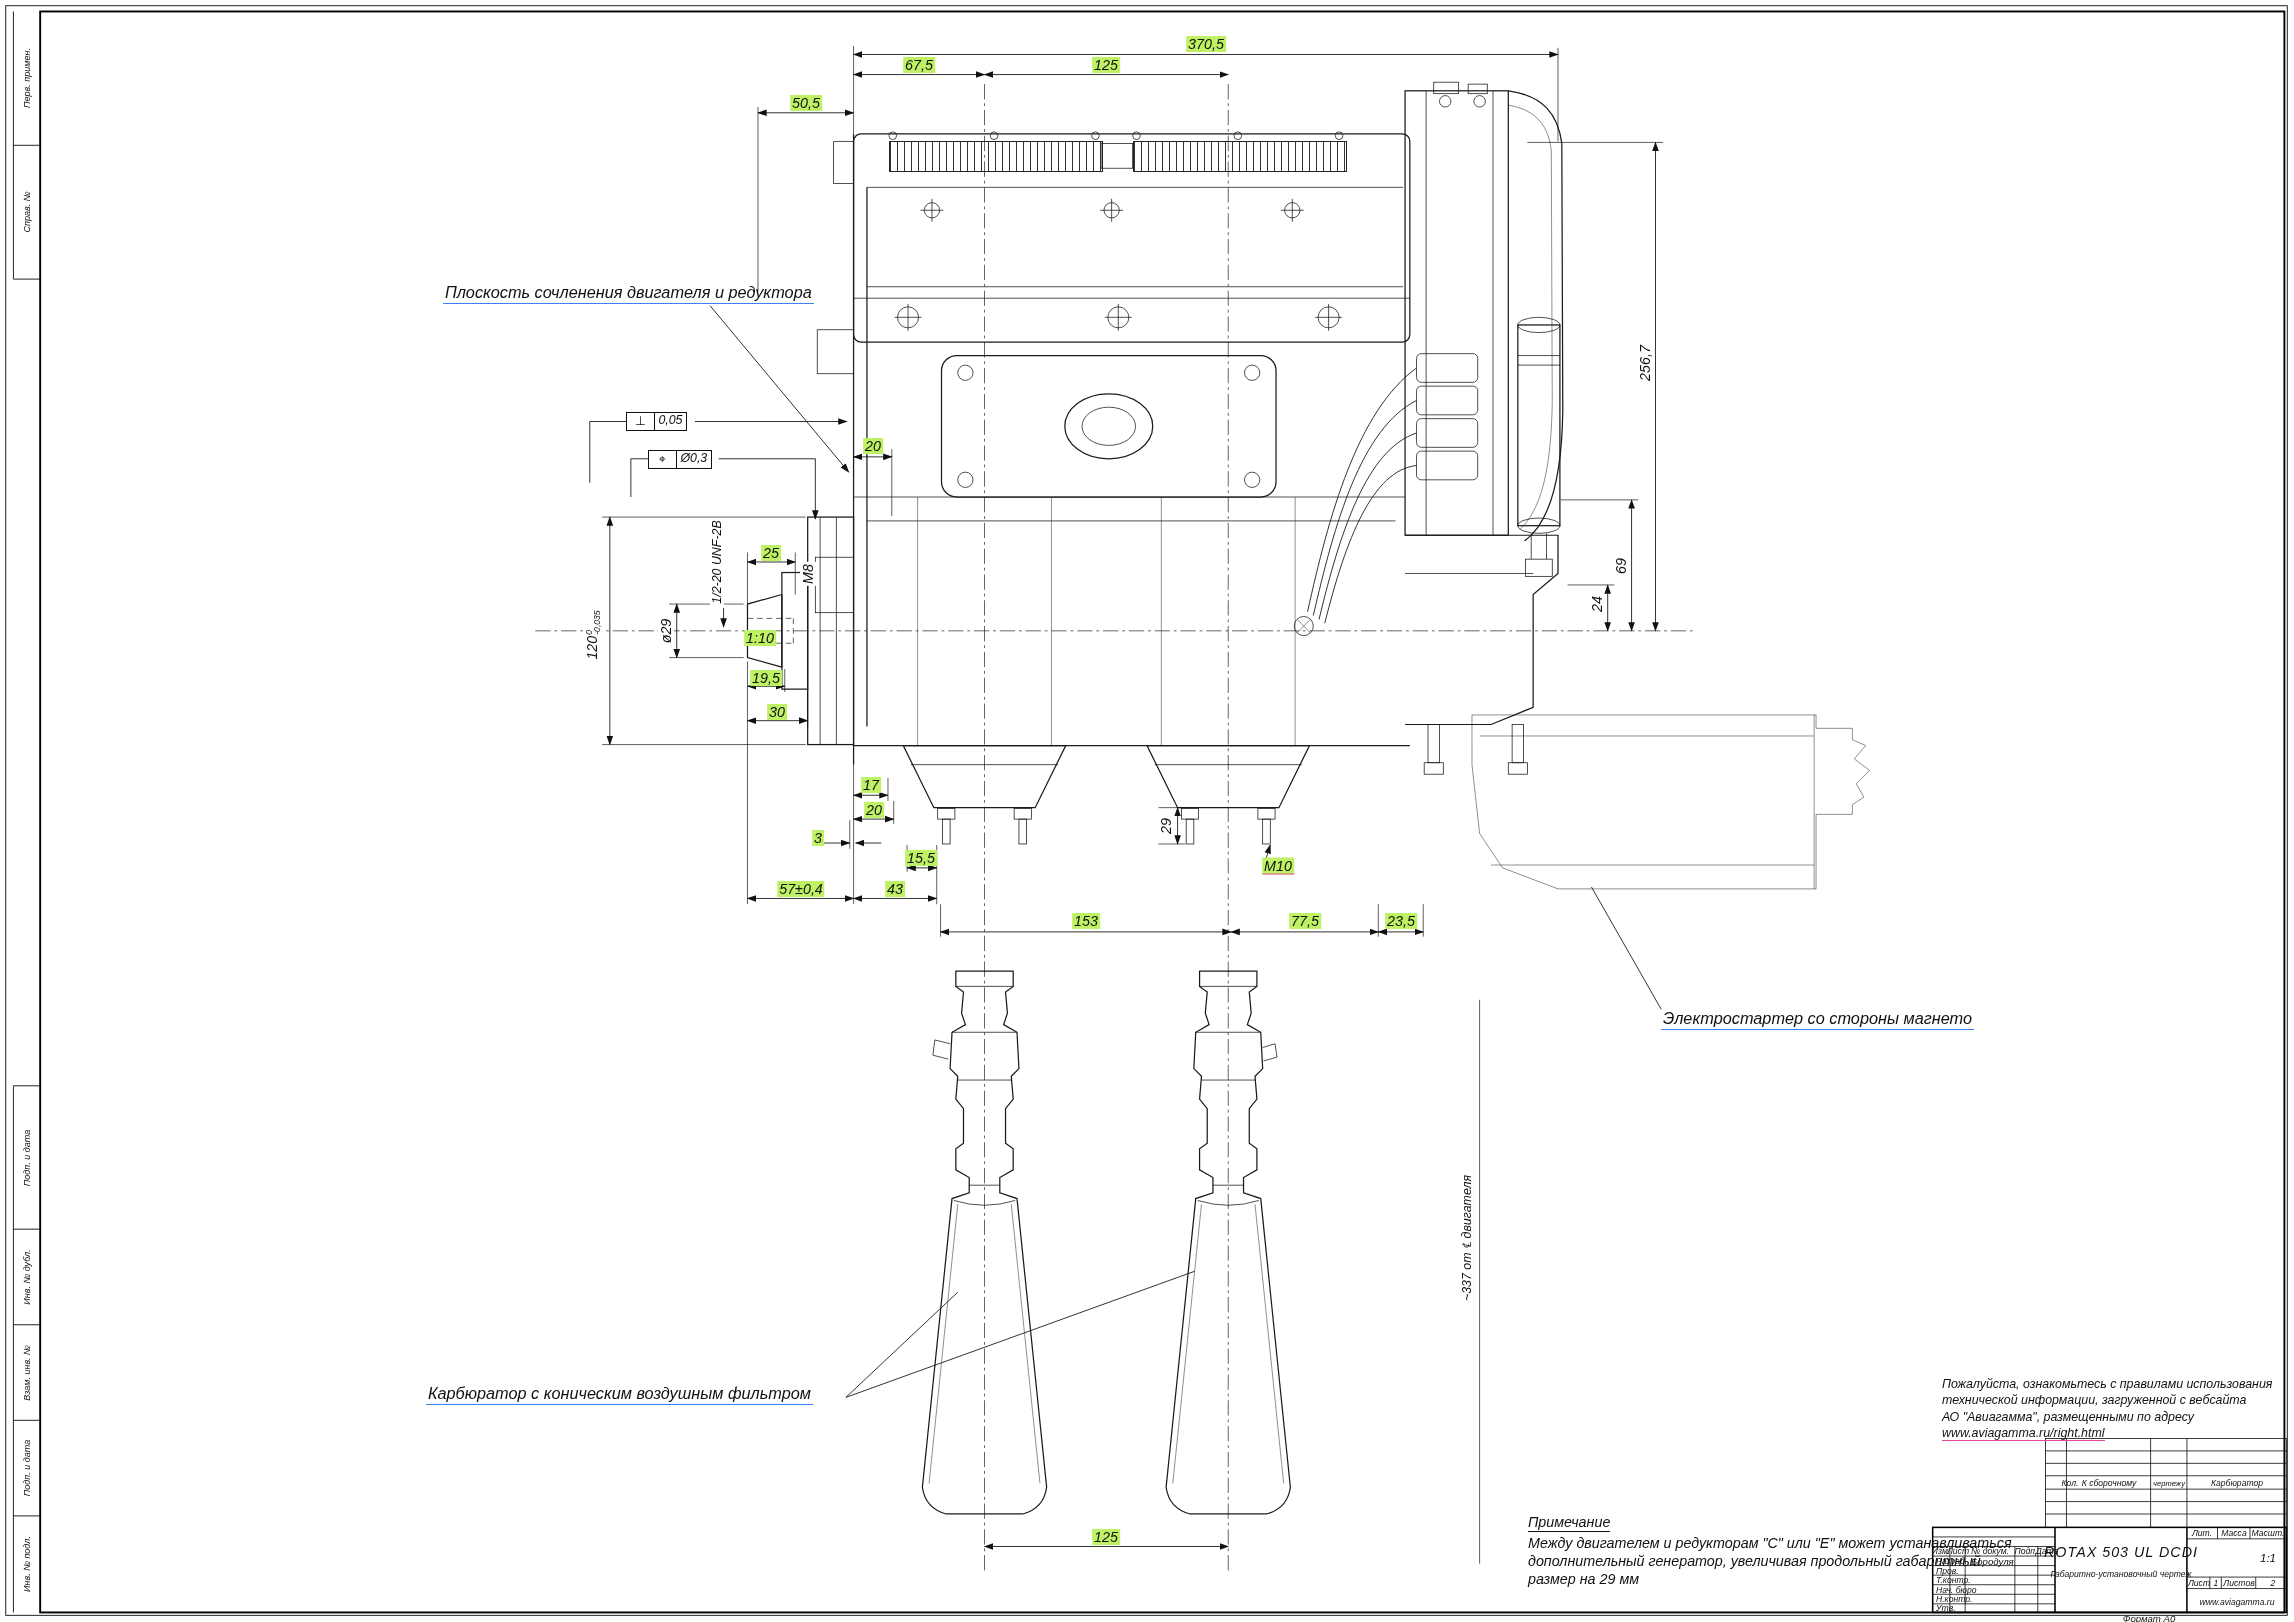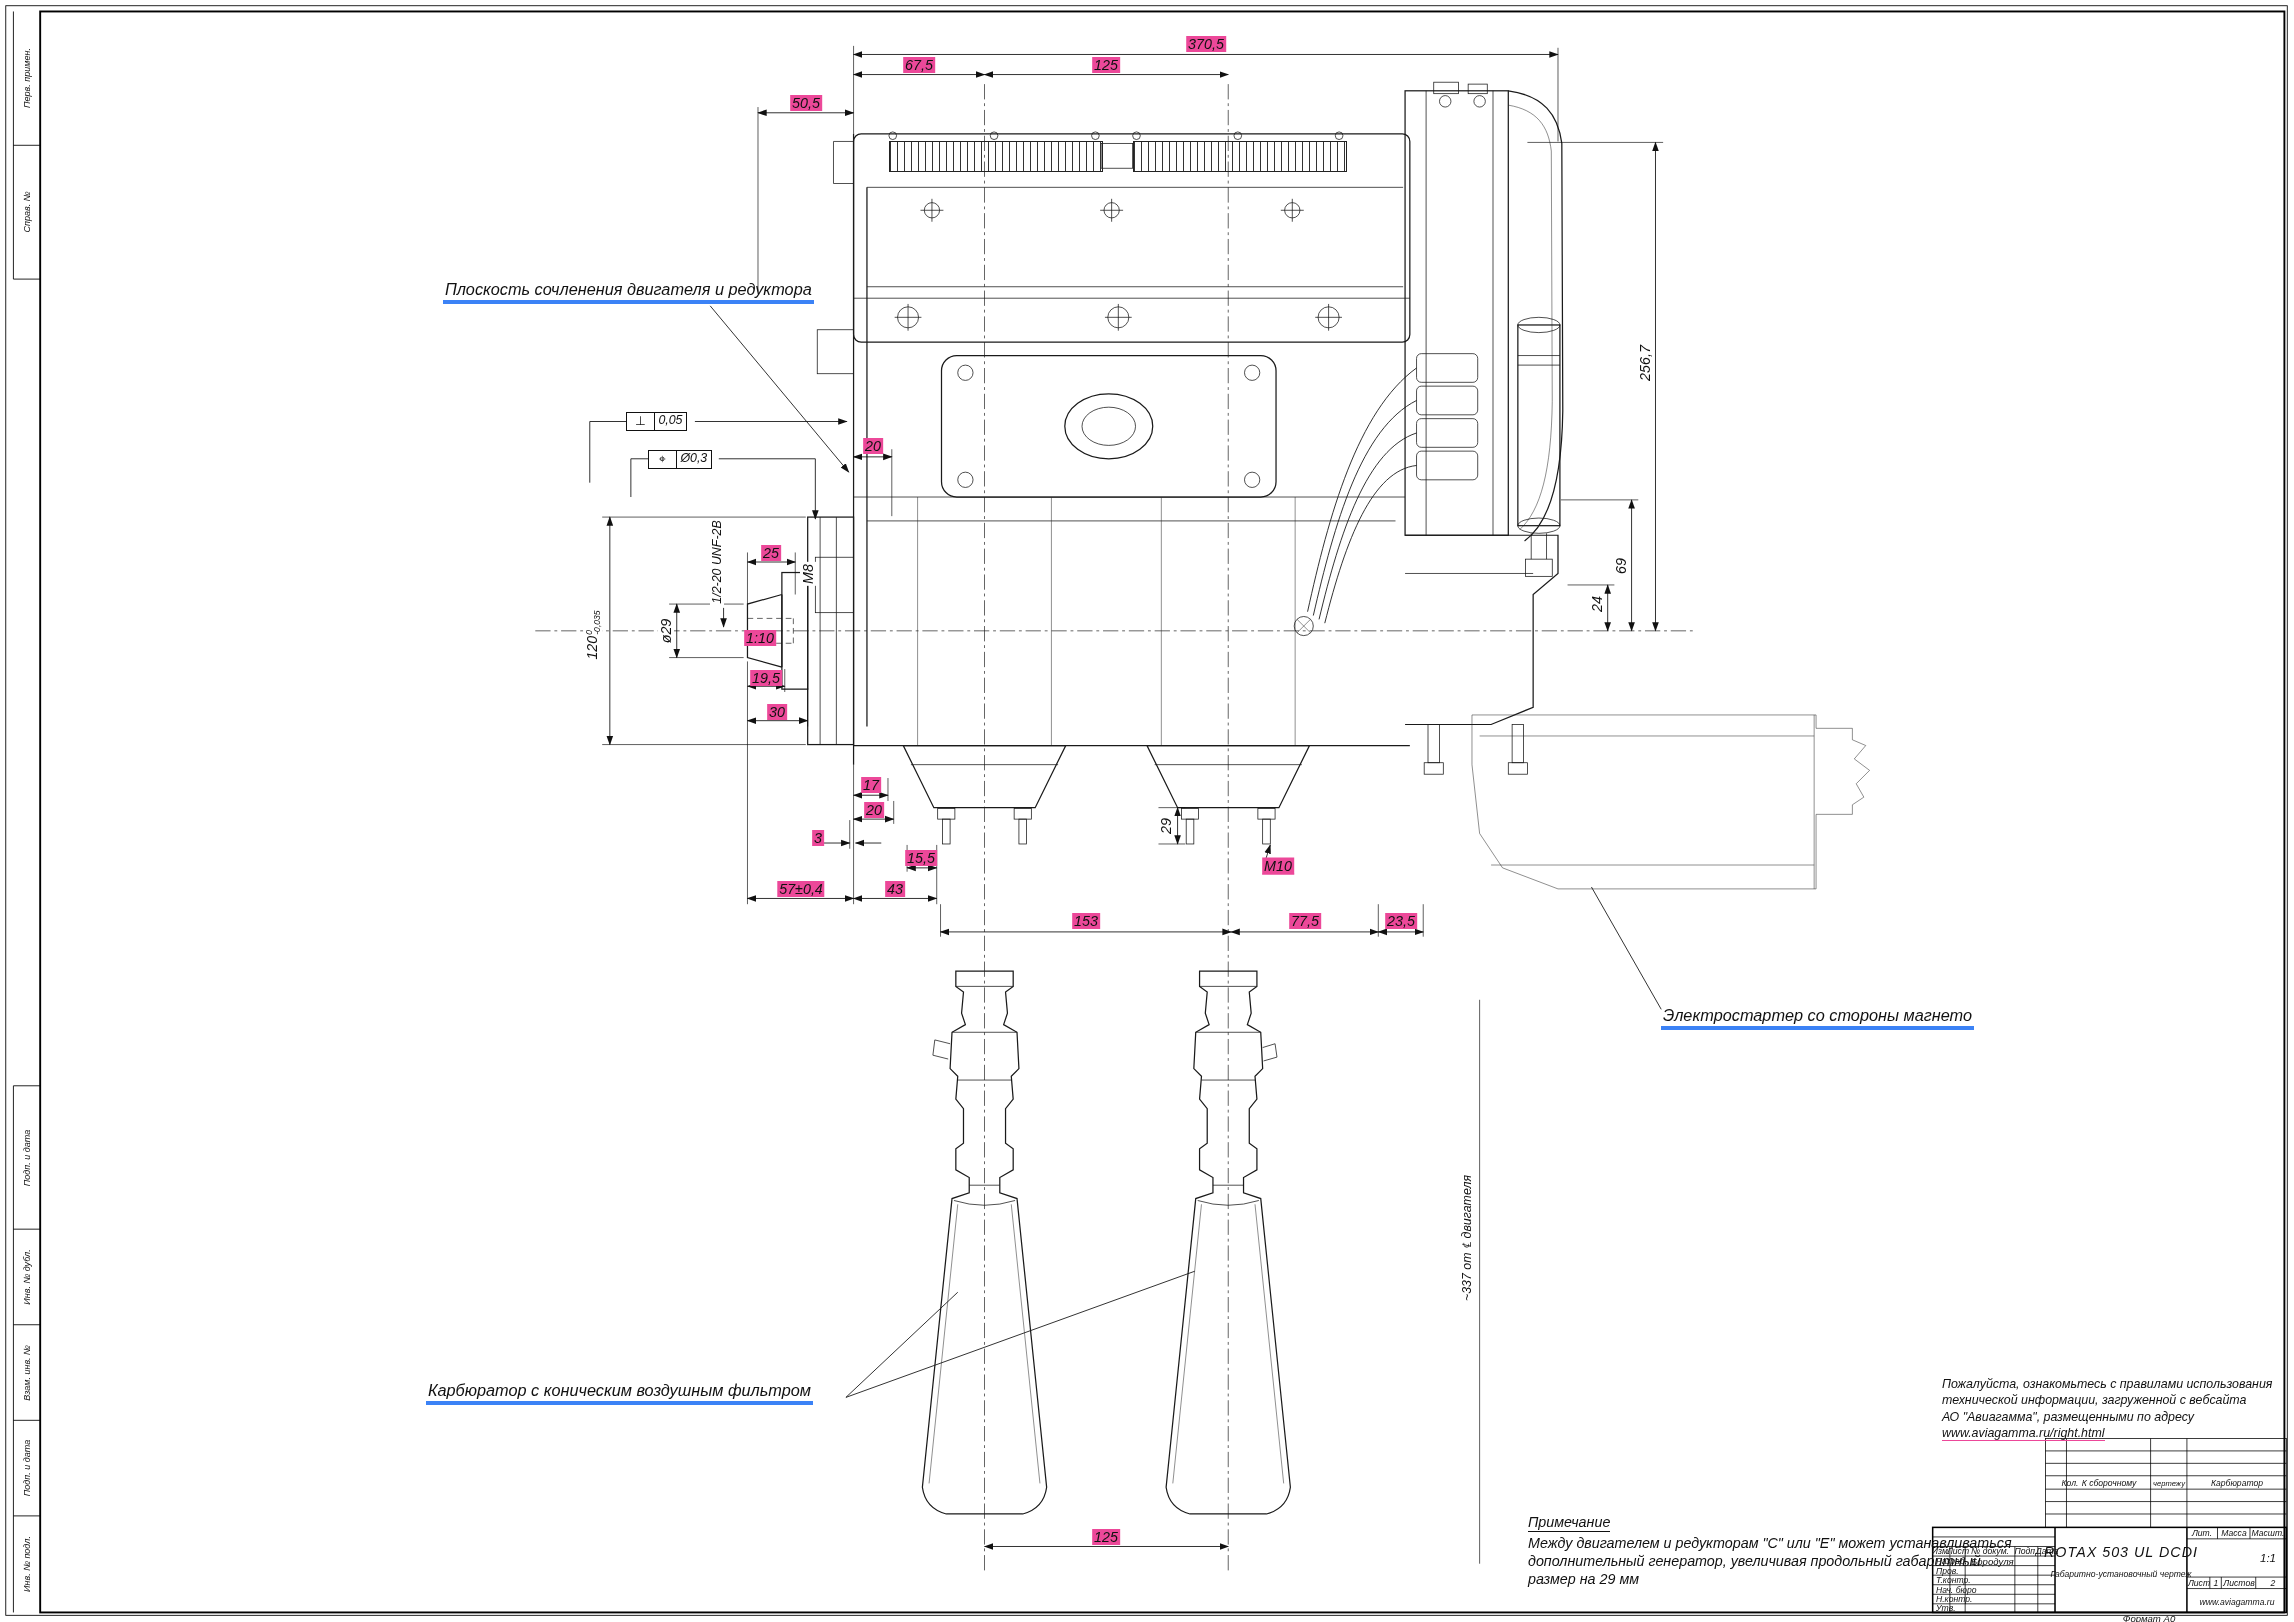--- a/index.html
+++ b/index.html
@@ -14,26 +14,26 @@
   .fr1{stroke:#000;stroke-width:2;fill:none;}
   .fr2{stroke:#000;stroke-width:0.9;fill:none;}
   .tb1{stroke:#000;stroke-width:1.6;fill:none;}
   .tb2{stroke:#000;stroke-width:0.8;fill:none;}
   .dl{stroke:#111;stroke-width:0.9;fill:none;marker-start:url(#ar);marker-end:url(#ar);}
   .le{stroke:#111;stroke-width:0.9;fill:none;marker-end:url(#ar);}
   .de{stroke:#111;stroke-width:0.7;fill:none;}
   .pl{stroke:#111;stroke-width:0.9;fill:none;}
 
   .dim{position:absolute;font:italic 14.3px "Liberation Sans",sans-serif;white-space:nowrap;
-       transform:translate(-50%,-50%);background:#ec4899;padding:0 1.9px;z-index:3;}
+       transform:translate(-50%,-50%);background:#bef264;padding:0 1.9px;z-index:3;}
   .dimv{position:absolute;font:italic 14.3px "Liberation Sans",sans-serif;white-space:nowrap;
        transform:translate(-50%,-50%) rotate(-90deg);background:#fff;padding:0 1.9px;z-index:3;}
   .small{font-size:12.4px;}
   .lbl{position:absolute;font:italic 16.3px "Liberation Sans",sans-serif;white-space:nowrap;
-       border-bottom:4px solid #3b82f6;padding:0 1.9px 1px 1.9px;transform:translateY(-100%);z-index:3;}
+       border-bottom:1px solid #3b82f6;padding:0 1.9px 1px 1.9px;transform:translateY(-100%);z-index:3;}
   .ulin{text-decoration:none;border-bottom:1px solid #ec4899;text-align:right;}
   .tolframe{position:absolute;display:flex;z-index:3;background:#fff;}
   .tolframe .tc{border:1.1px solid #111;height:17px;line-height:17px;
        font:italic 12.4px "Liberation Sans",sans-serif;padding:0 3.8px;text-align:center;}
   .tolframe .sym{font-family:"DejaVu Sans",sans-serif;font-style:normal;min-width:19px;border-right:none;}
   .tolstack{display:inline-flex;flex-direction:column;font-size:8.6px;line-height:8.6px;
        vertical-align:middle;margin-left:1px;}
   .fins{position:absolute;border:1.1px solid #222;z-index:2;
        background:repeating-linear-gradient(90deg,#333 0 1px,transparent 1px 7px);}
   .noteblk{position:absolute;font:italic 14.3px "Liberation Sans",sans-serif;line-height:18px;white-space:nowrap;z-index:3;}

